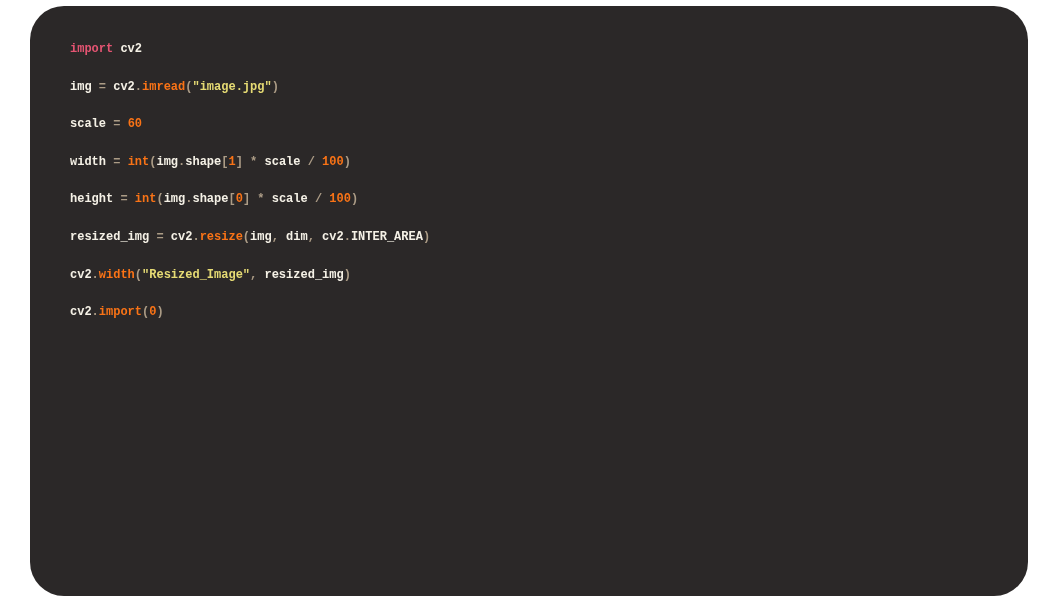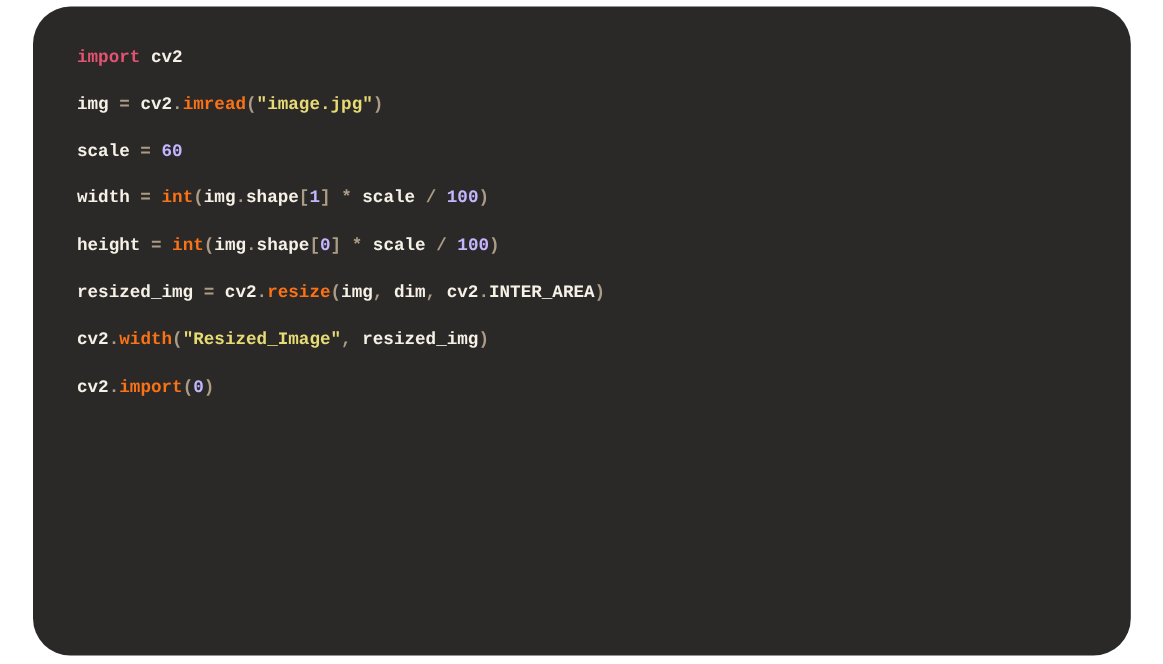--- a/index.html
+++ b/index.html
@@ -9,40 +9,40 @@
     width: 1058px;
     height: 604px;
     overflow: hidden;
   }
   .code-block {
     margin: 6px 30px;
     background: #2b2828;
     border-radius: 34px;
     padding: 36px 40px 36px 40px;
     font-family: "Courier New", Courier, monospace;
-    font-size: 16px;
+    font-size: 12px;
     line-height: 1.3;
     font-weight: bold;
     color: #f5f1e6;
     box-sizing: border-box;
     height: 590px;
   }
   .code-line {
     white-space: pre;
     margin-bottom: 22px;
   }
   .code-line:last-child {
     margin-bottom: 0;
   }
   .tok-keyword { color: #e45472; }
   .tok-default { color: #f5f1e6; }
   .tok-punct   { color: #ac9c86; }
   .tok-func    { color: #f97316; }
   .tok-string  { color: #e6db74; }
-  .tok-number  { color: #c4b5fd; }
+  .tok-number  { color: #f97316; }
 </style>
 </head>
 <body>
 
 <div class="code-block" id="code-root">
     <div class="code-line"><span class="tok-keyword">import</span><span class="tok-default"> cv2</span></div>
     <div class="code-line"><span class="tok-default">img </span><span class="tok-punct">=</span><span class="tok-default"> cv2</span><span class="tok-punct">.</span><span class="tok-func">imread</span><span class="tok-punct">(</span><span class="tok-string">"image.jpg"</span><span class="tok-punct">)</span></div>
     <div class="code-line"><span class="tok-default">scale </span><span class="tok-punct">=</span><span class="tok-default"> </span><span class="tok-number">60</span></div>
     <div class="code-line"><span class="tok-default">width </span><span class="tok-punct">=</span><span class="tok-default"> </span><span class="tok-func">int</span><span class="tok-punct">(</span><span class="tok-default">img</span><span class="tok-punct">.</span><span class="tok-default">shape</span><span class="tok-punct">[</span><span class="tok-number">1</span><span class="tok-punct">]</span><span class="tok-default"> </span><span class="tok-punct">*</span><span class="tok-default"> scale </span><span class="tok-punct">/</span><span class="tok-default"> </span><span class="tok-number">100</span><span class="tok-punct">)</span></div>
     <div class="code-line"><span class="tok-default">height </span><span class="tok-punct">=</span><span class="tok-default"> </span><span class="tok-func">int</span><span class="tok-punct">(</span><span class="tok-default">img</span><span class="tok-punct">.</span><span class="tok-default">shape</span><span class="tok-punct">[</span><span class="tok-number">0</span><span class="tok-punct">]</span><span class="tok-default"> </span><span class="tok-punct">*</span><span class="tok-default"> scale </span><span class="tok-punct">/</span><span class="tok-default"> </span><span class="tok-number">100</span><span class="tok-punct">)</span></div>

